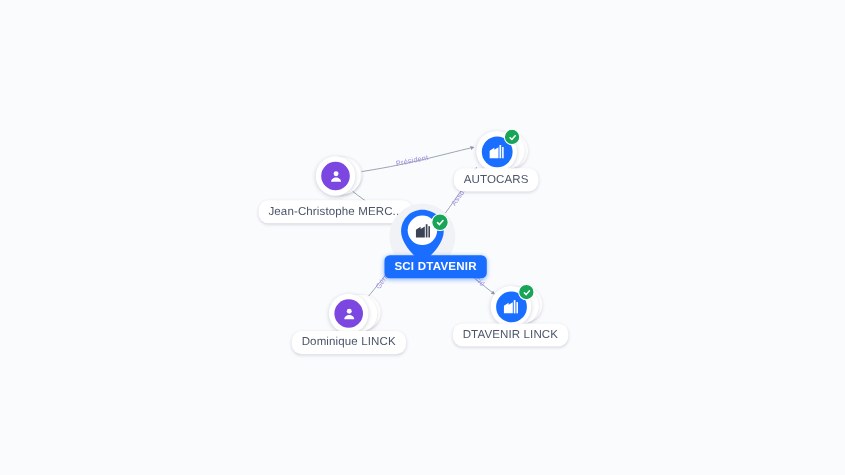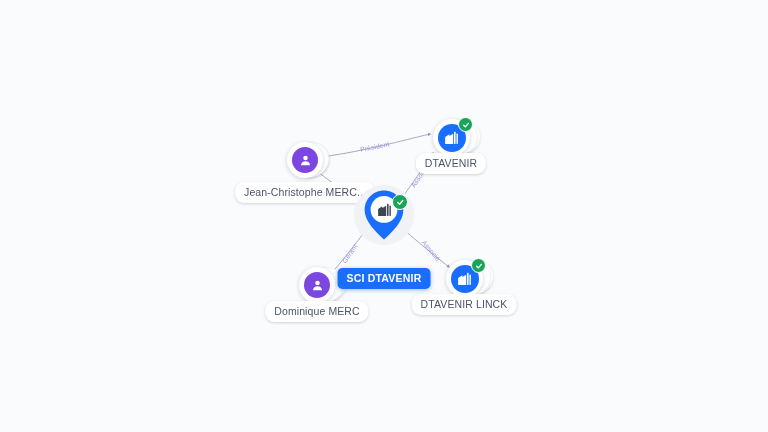--- a/index.html
+++ b/index.html
@@ -174,35 +174,35 @@
           <rect x="15.6" y="4" width="2.2" height="17"></rect>
           <rect x="19" y="6.5" width="2" height="14.5"></rect>
         </svg>
       </div>
     </div>
     <div class="badge" style="width:13px;height:13px;right:-22px;top:-20px;">
       <svg width="8" height="8" viewBox="0 0 24 24" fill="none" stroke="#ffffff" stroke-width="4" stroke-linecap="round" stroke-linejoin="round">
         <path d="M5 12.5 L10 17.5 L19 7"></path>
       </svg>
     </div>
-    <div class="node-label" style="left:0px; top:16px;">DTAVENIR</div>
+    <div class="node-label" style="left:0px; top:16px;">AUTOCARS</div>
   </div>
 
   <div class="node" style="left:317px; top:285px;">
     <div class="node-stack" style="width:32px;height:32px;left:-3px;top:-17px;"></div>
     <div class="node-stack" style="width:34px;height:34px;left:-8px;top:-17px;"></div>
     <div class="node-disc" style="width:36px;height:36px;left:-18px;top:-18px;">
       <div class="inner-circle person-inner">
         <svg width="15" height="15" viewBox="0 0 24 24" fill="#ffffff">
           <circle cx="12" cy="8" r="3.6"></circle>
           <path d="M4.8 19.5c0-4 3.4-6.3 7.2-6.3s7.2 2.3 7.2 6.3z"></path>
         </svg>
       </div>
     </div>
-    <div class="node-label" style="left:0px; top:16px;">Dominique MERC</div>
+    <div class="node-label" style="left:0px; top:16px;">Dominique LINCK</div>
   </div>
 
   <div class="node" style="left:464px; top:278px;">
     <div class="node-stack" style="width:32px;height:32px;left:-3px;top:-17px;"></div>
     <div class="node-stack" style="width:34px;height:34px;left:-8px;top:-17px;"></div>
     <div class="node-disc" style="width:37px;height:37px;left:-18px;top:-18px;">
       <div class="inner-circle company-inner">
         <svg width="17" height="17" viewBox="0 0 24 24" fill="#ffffff">
           <path d="M3 21V11.2L9 7.4v2.6l5.4-3.2V21z"></path>
           <rect x="15.6" y="4" width="2.2" height="17"></rect>
@@ -233,16 +233,16 @@
           <rect x="15.6" y="4" width="2.2" height="17"></rect>
           <rect x="19" y="6.5" width="2" height="14.5"></rect>
         </svg>
       </div>
     </div>
     <div class="badge" style="width:14px;height:14px;left:8px;top:-21px;">
       <svg width="8.5" height="8.5" viewBox="0 0 24 24" fill="none" stroke="#ffffff" stroke-width="4" stroke-linecap="round" stroke-linejoin="round">
         <path d="M5 12.5 L10 17.5 L19 7"></path>
       </svg>
     </div>
-    <div class="node-label center-label" style="left:0px; top:17px;margin-top:36px;">SCI DTAVENIR</div>
+    <div class="node-label center-label" style="left:12px; top:17px;">SCI DTAVENIR</div>
   </div>
 
 </div>
 
 </body></html>

